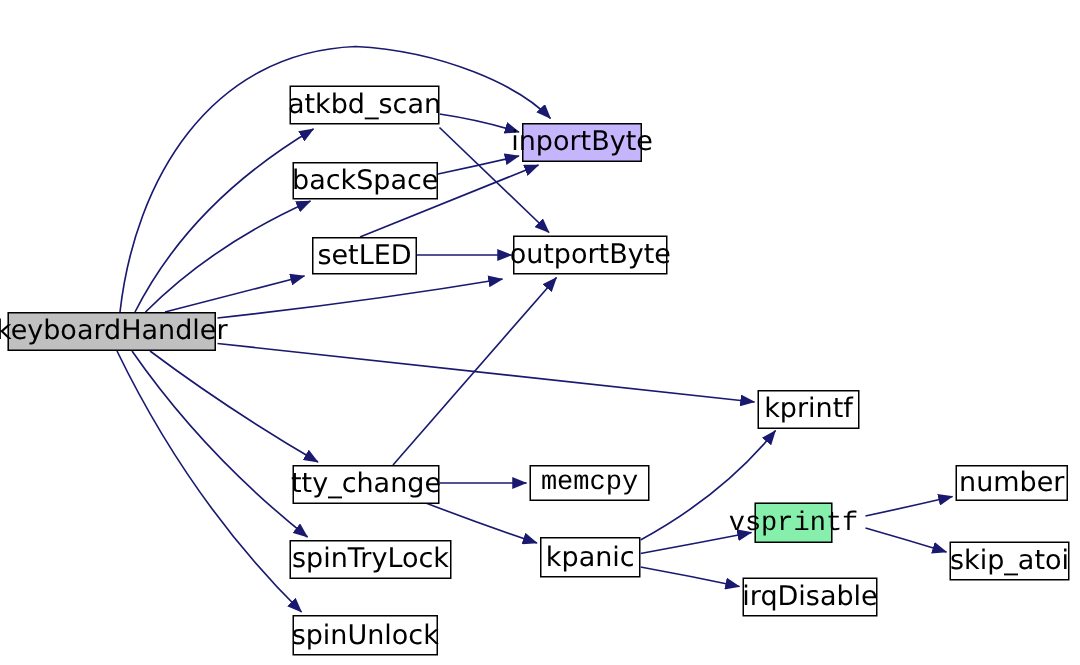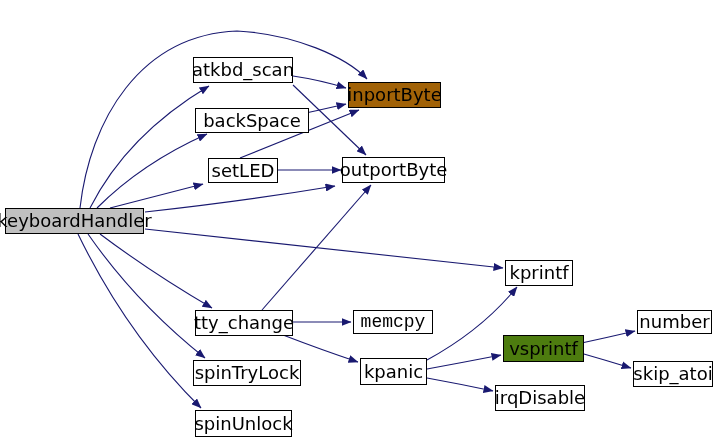--- a/index.html
+++ b/index.html
@@ -51,27 +51,27 @@
         <path class="edge" d="M 577 352 Q 605 360 631 368" stroke="#191970" marker-end="url(#arrow)"></path>
       </g>
   </svg>
   <div>
       <div class="node" style="left: 5px; top: 208px; width: 139px; height: 26px; background: rgb(192, 192, 192); border-color: rgb(0, 0, 0); color: rgb(0, 0, 0);">
         <span>keyboardHandler</span>
       </div>
       <div class="node" style="left: 193px; top: 57px; width: 100px; height: 26px; background: rgb(255, 255, 255); border-color: rgb(0, 0, 0); color: rgb(0, 0, 0);">
         <span>atkbd_scan</span>
       </div>
-      <div class="node" style="left: 195px; top: 108px; width: 114px; height: 25px; background: rgb(255, 255, 255); border-color: rgb(0, 0, 0); color: rgb(0, 0, 0);">
+      <div class="node" style="left: 195px; top: 108px; width: 97px; height: 25px; background: rgb(255, 255, 255); border-color: rgb(0, 0, 0); color: rgb(0, 0, 0);">
         <span>backSpace</span>
       </div>
       <div class="node" style="left: 208px; top: 158px; width: 70px; height: 25px; background: rgb(255, 255, 255); border-color: rgb(0, 0, 0); color: rgb(0, 0, 0);">
         <span>setLED</span>
       </div>
-      <div class="node" style="left: 348px; top: 82px; width: 93px; height: 26px; background: #a16207; border-color: rgb(0, 0, 0); color: rgb(0, 0, 0);">
+      <div class="node" style="left: 348px; top: 82px; width: 80px; height: 26px; background: #c4b5fd; border-color: rgb(0, 0, 0); color: rgb(0, 0, 0);">
         <span>inportByte</span>
       </div>
       <div class="node" style="left: 342px; top: 157px; width: 103px; height: 26px; background: rgb(255, 255, 255); border-color: rgb(0, 0, 0); color: rgb(0, 0, 0);">
         <span>outportByte</span>
       </div>
       <div class="node" style="left: 505px; top: 260px; width: 68px; height: 26px; background: rgb(255, 255, 255); border-color: rgb(0, 0, 0); color: rgb(0, 0, 0);">
         <span>kprintf</span>
       </div>
       <div class="node" style="left: 195px; top: 310px; width: 98px; height: 26px; background: rgb(255, 255, 255); border-color: rgb(0, 0, 0); color: rgb(0, 0, 0);">
         <span>tty_change</span>
@@ -81,21 +81,21 @@
       </div>
       <div class="node" style="left: 193px; top: 360px; width: 108px; height: 26px; background: rgb(255, 255, 255); border-color: rgb(0, 0, 0); color: rgb(0, 0, 0);">
         <span>spinTryLock</span>
       </div>
       <div class="node" style="left: 360px; top: 358px; width: 67px; height: 27px; background: rgb(255, 255, 255); border-color: rgb(0, 0, 0); color: rgb(0, 0, 0);">
         <span>kpanic</span>
       </div>
       <div class="node" style="left: 195px; top: 410px; width: 97px; height: 27px; background: rgb(255, 255, 255); border-color: rgb(0, 0, 0); color: rgb(0, 0, 0);">
         <span>spinUnlock</span>
       </div>
-      <div class="node" style="left: 503px; top: 335px; width: 81px; height: 27px; background: #4d7c0f; border-color: rgb(0, 0, 0); color: rgb(0, 0, 0);">
+      <div class="node" style="left: 503px; top: 335px; width: 52px; height: 27px; background: #86efac; border-color: rgb(0, 0, 0); color: rgb(0, 0, 0); font-family: Liberation Mono, monospace;">
         <span>vsprintf</span>
       </div>
       <div class="node" style="left: 495px; top: 385px; width: 90px; height: 26px; background: rgb(255, 255, 255); border-color: rgb(0, 0, 0); color: rgb(0, 0, 0);">
         <span>irqDisable</span>
       </div>
       <div class="node" style="left: 637px; top: 310px; width: 75px; height: 24px; background: rgb(255, 255, 255); border-color: rgb(0, 0, 0); color: rgb(0, 0, 0);">
         <span>number</span>
       </div>
       <div class="node" style="left: 633px; top: 361px; width: 80px; height: 26px; background: rgb(255, 255, 255); border-color: rgb(0, 0, 0); color: rgb(0, 0, 0);">
         <span>skip_atoi</span>

